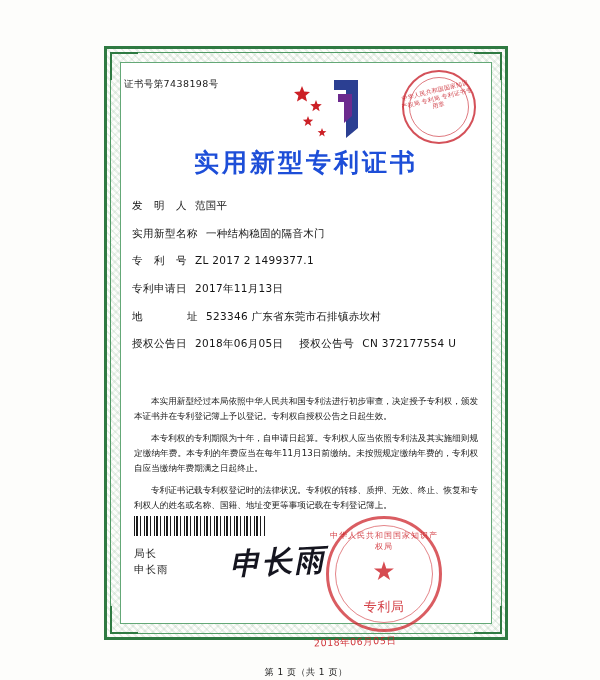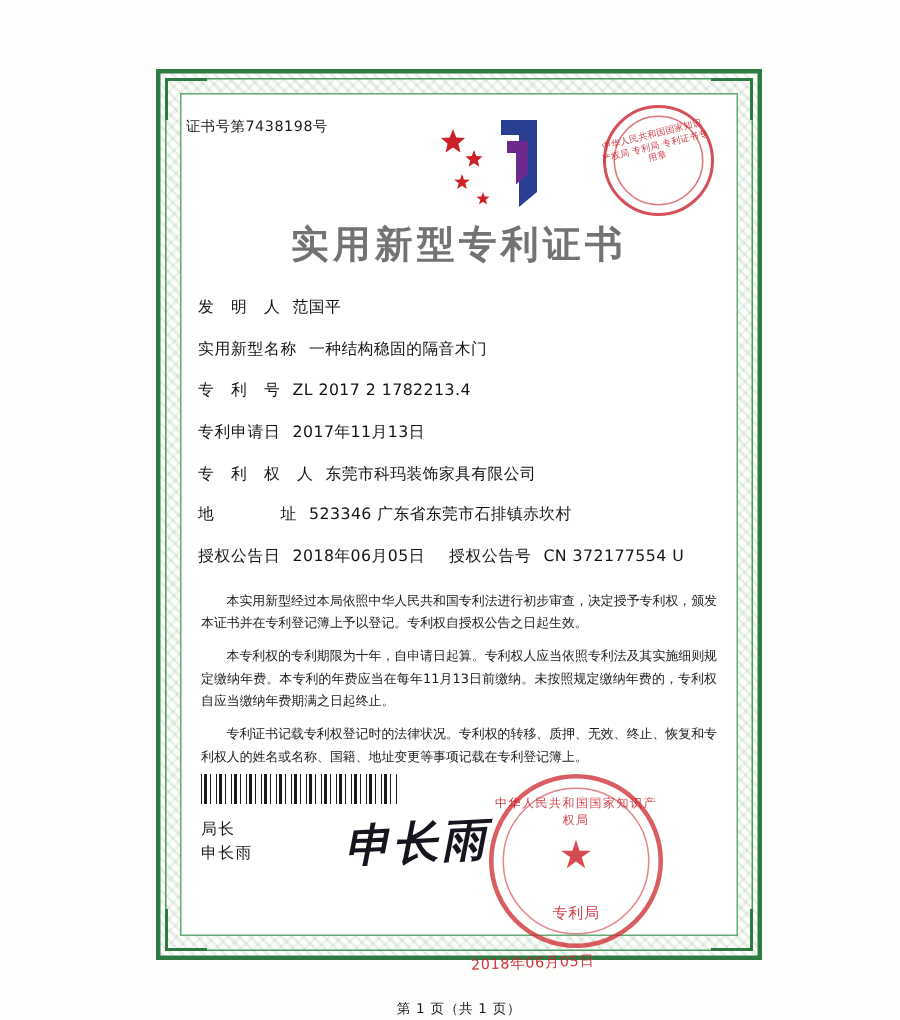--- a/index.html
+++ b/index.html
@@ -127,21 +127,21 @@
   .doc-title {
     position: absolute;
     left: 0;
     top: 82px;
     width: 368px;
     text-align: center;
     font-family: "DejaVu Serif", serif;
     font-weight: bold;
     font-size: 25px;
     letter-spacing: 3px;
-    color: #737373;
+    color: #1d4ed8;
   }
 
   .fields {
     position: absolute;
     left: 10px;
     top: 134px;
     width: 350px;
     font-size: 10.5px;
     line-height: 1.35;
   }
@@ -255,21 +255,21 @@
     color: #cc1f26;
     opacity: 0.85;
     letter-spacing: 1px;
   }
   .seal-main .arc-bottom {
     position: absolute;
     left: 0;
     bottom: 16px;
     width: 116px;
     text-align: center;
-    font-size: 10px;
+    font-size: 13px;
     color: #cc1f26;
     opacity: 0.85;
     letter-spacing: 0.5px;
   }
   .seal-date {
     position: absolute;
     left: 192px;
     top: 572px;
     font-size: 9.5px;
     color: #cc2026;
@@ -335,29 +335,25 @@
       <div class="field-row">
         <span class="field-label">发　明　人</span>
         <span class="field-value">范国平</span>
       </div>
       <div class="field-row">
         <span class="field-label">实用新型名称</span>
         <span class="field-value">一种结构稳固的隔音木门</span>
       </div>
       <div class="field-row">
         <span class="field-label">专　利　号</span>
-        <span class="field-value">ZL 2017 2 1782213.4</span>
+        <span class="field-value">ZL 2017 2 1499377.1</span>
       </div>
       <div class="field-row">
         <span class="field-label">专利申请日</span>
         <span class="field-value">2017年11月13日</span>
-      </div>
-      <div class="field-row">
-        <span class="field-label">专　利　权　人</span>
-        <span class="field-value">东莞市科玛装饰家具有限公司</span>
       </div>
       <div class="field-row">
         <span class="field-label">地　　　　址</span>
         <span class="field-value">523346  广东省东莞市石排镇赤坎村</span>
       </div>
       <div class="field-row">
         <span class="field-label">授权公告日</span>
         <span class="field-value">2018年06月05日</span>
         <span class="field-label" style="margin-left:16px;">授权公告号</span>
         <span class="field-value">CN 372177554 U</span>

